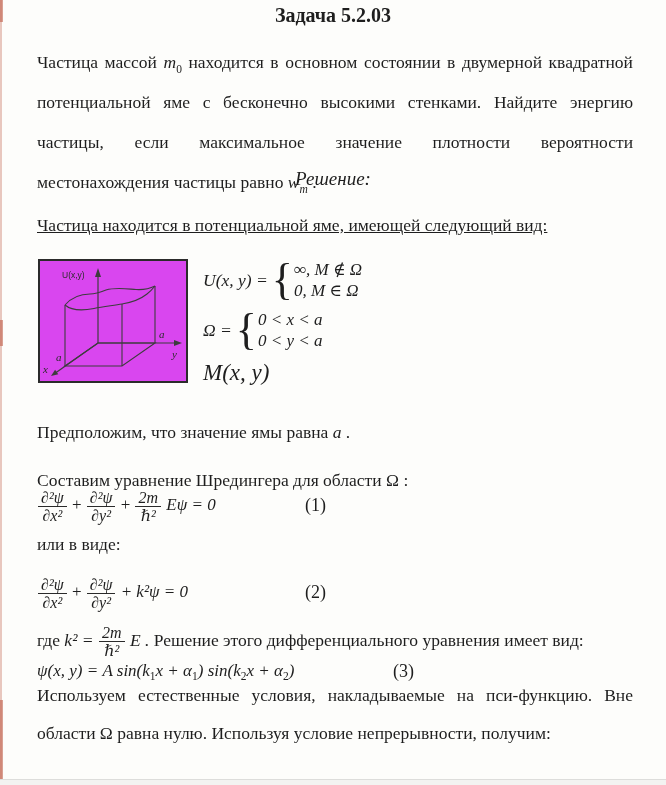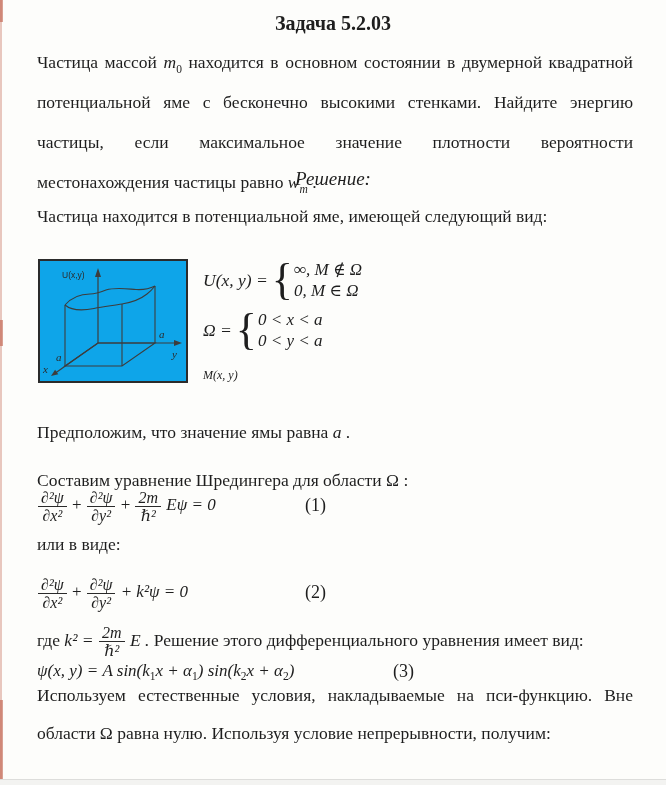--- a/index.html
+++ b/index.html
@@ -28,51 +28,51 @@
   
   .eqrow{left:37px;height:48px;line-height:48px;font-size:17px;width:600px;}
   .eqnum{position:absolute;top:0;font-style:normal;font-size:18px;}
   
   .system{line-height:46px;height:46px;font-size:17.5px;white-space:nowrap;}
   .brace{display:inline-block;vertical-align:middle;font-size:44px;line-height:44px;
          font-weight:400;transform:scaleY(1.02);margin:0 1px 4px 4px;}
   .cases{display:inline-flex;flex-direction:column;vertical-align:middle;
          font-style:italic;line-height:21px;font-size:17px;margin-top:-3px;justify-content:flex-end;}
   
-  .figbox{left:38px;top:259px;width:146px;height:120px;border:2px solid #2b2b2b;background:#0ea5e9;text-decoration:underline;}
+  .figbox{left:38px;top:259px;width:146px;height:120px;border:2px solid #2b2b2b;background:#d946ef;text-decoration:underline;}
   .figsvg text{font-family:"Liberation Sans","DejaVu Sans",sans-serif;fill:#2b2b2b;}
   .figsvg .axlabel{font-family:"Liberation Serif","DejaVu Serif",serif;font-style:italic;font-size:11px;}
   
   .edge-strip{left:0;top:0;width:2px;height:785px;background:rgba(193,98,76,0.35);}
   .edge-dash{left:0;width:3px;background:rgba(188,84,62,0.55);}
   .bottom-strip{left:0;top:779px;width:666px;height:6px;background:#f3f3f1;border-top:1px solid #dddddb;}
 </style>
 </head>
 <body>
 
 <div class="page">
 
   <div class="abs edge-strip"></div>
   <div class="abs edge-dash" style="top:0;height:22px;"></div>
   <div class="abs edge-dash" style="top:320px;height:26px;"></div>
   <div class="abs edge-dash" style="top:700px;height:85px;"></div>
   <div class="abs bottom-strip"></div>
 
-  <div class="abs center title" style="top:12px;text-align:center;">Задача 5.2.03</div>
+  <div class="abs center title" style="top:4px;text-align:center;">Задача 5.2.03</div>
 
   <div class="abs para" style="top:42px;">
     <div class="jline"><span>Частица массой </span><span class="mi">m</span><sub>0</sub><span> находится в основном состоянии в двумерной квадратной</span></div>
     <div class="jline">потенциальной яме с бесконечно высокими стенками. Найдите энергию</div>
     <div class="jline">частицы, если максимальное значение плотности вероятности</div>
     <div><span>местонахождения частицы равно </span><span class="mi">w</span><sub class="it">m</sub><span> .</span></div>
   </div>
 
   <div class="abs center heading-italic" style="top:168px;">Решение:</div>
 
-  <div class="abs body-text" style="left:37px;top:204px;">Частица находится в потенциальной яме, имеющей следующий вид:</div>
+  <div class="abs body-text" style="left:37px;top:213px;text-decoration:underline;">Частица находится в потенциальной яме, имеющей следующий вид:</div>
 
   <div class="abs figbox">
     <svg class="figsvg" width="144" height="118" viewBox="0 0 144 118">
 
       <path d="M58,82 L115,82 L82,105 L25,105 Z" fill="none" stroke="#3d3d3d" stroke-width="1.1"></path>
 
       <line x1="25" y1="105" x2="25" y2="44" stroke="#3d3d3d" stroke-width="1.1"></line>
       <line x1="82" y1="105" x2="82" y2="43" stroke="#3d3d3d" stroke-width="1.1"></line>
       <line x1="115" y1="82" x2="115" y2="25" stroke="#3d3d3d" stroke-width="1.1"></line>
 
@@ -102,21 +102,21 @@
           <span>∞, M ∉ Ω</span>
           <span>0, M ∈ Ω</span>
         </span>
     </div>
     <div class="system" style="margin-top:4px;">
       <span class="mi">Ω =</span><span class="brace">{</span><span class="cases">
           <span>0 &lt; x &lt; a</span>
           <span>0 &lt; y &lt; a</span>
         </span>
     </div>
-    <div class="mi" style="font-size:12px;margin-top:15px;">M(x, y)</div>
+    <div class="mi" style="font-size:23px;margin-top:7px;">M(x, y)</div>
   </div>
 
   <div class="abs body-text" style="left:37px;top:420px;">
     <span>Предположим, что значение ямы равна </span><span class="mi">a</span><span> .</span>
   </div>
 
   <div class="abs body-text" style="left:37px;top:468px;">
     <span>Составим уравнение Шредингера для области </span><span>Ω</span><span> :</span>
   </div>
 

